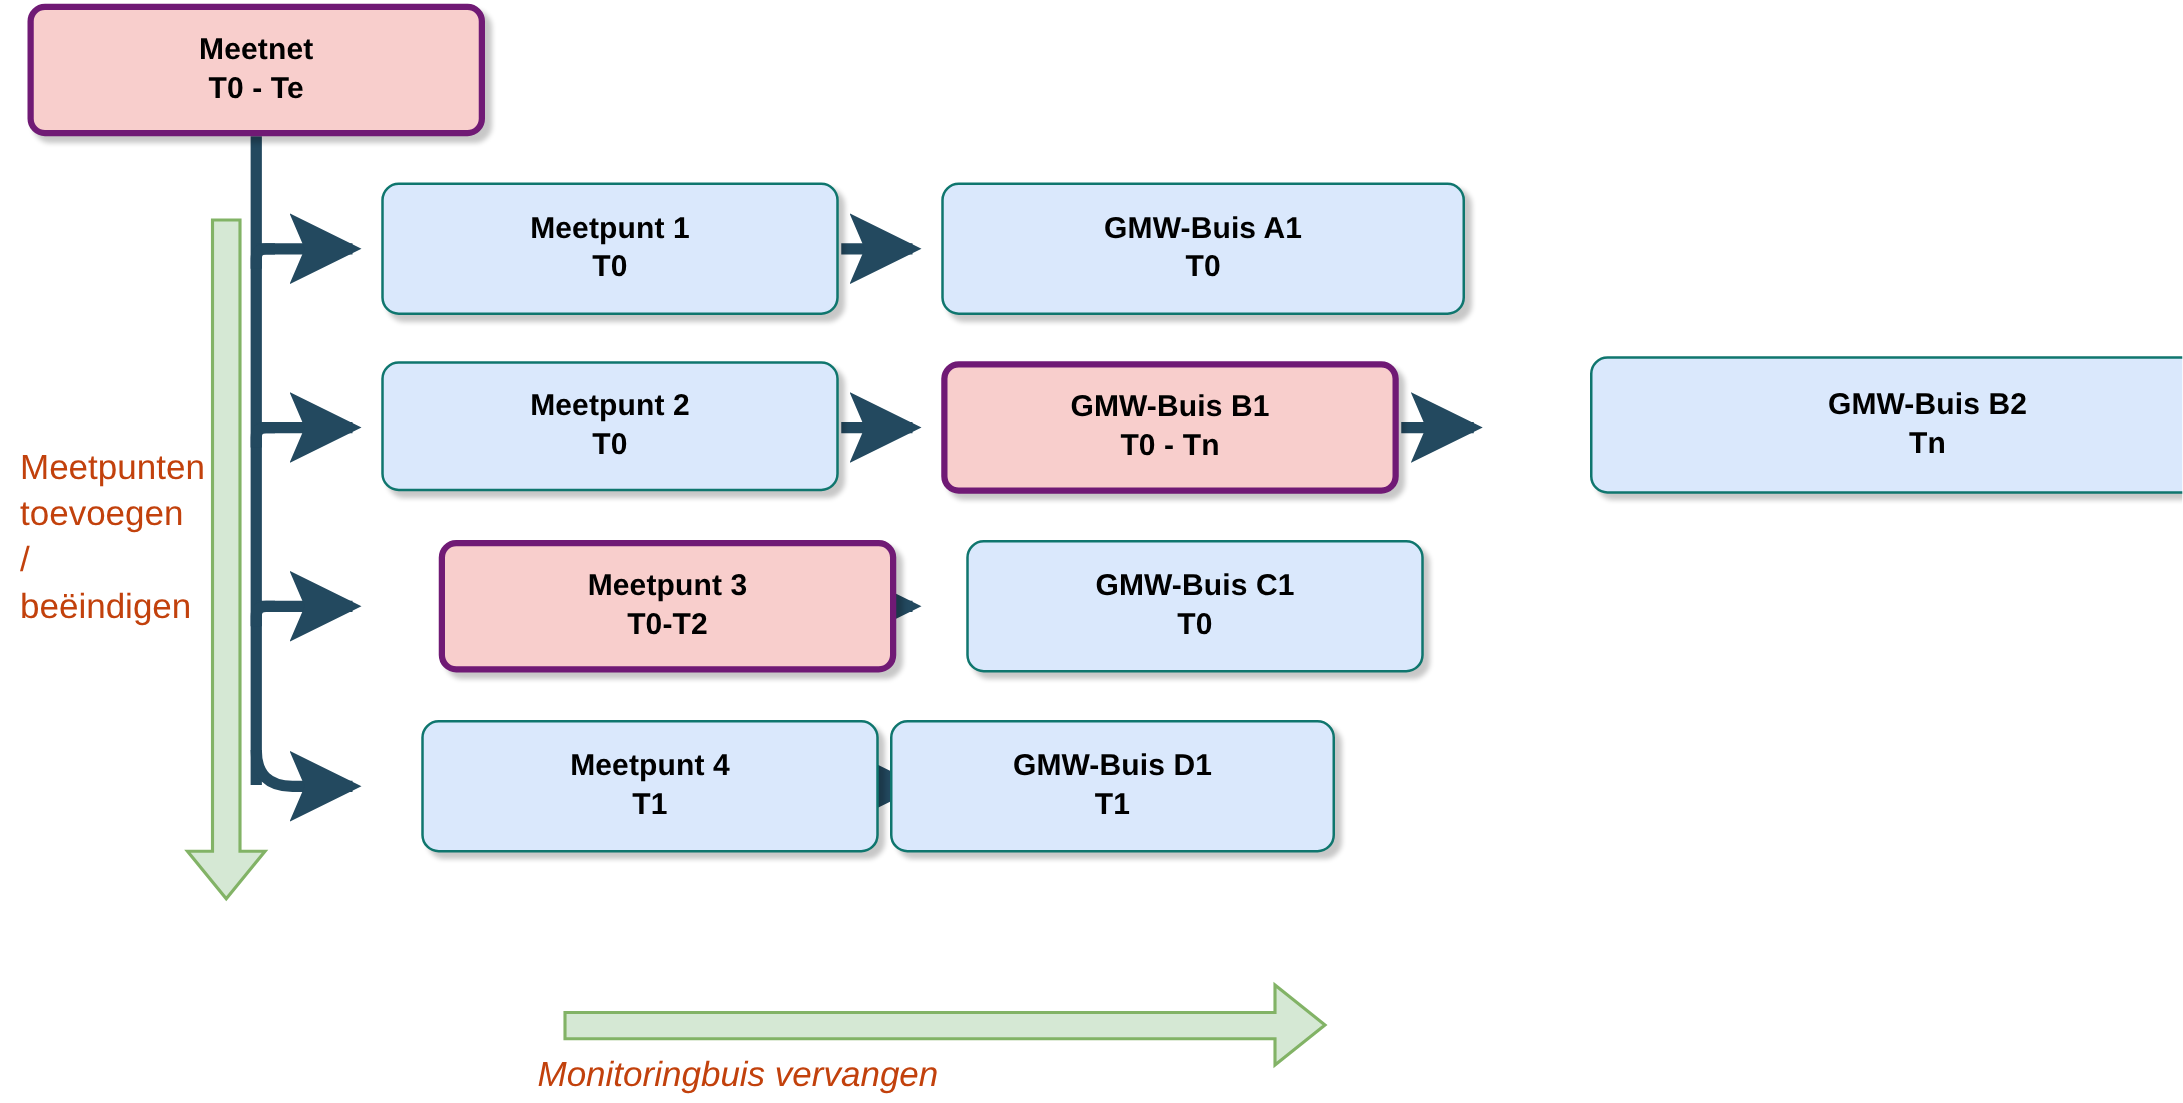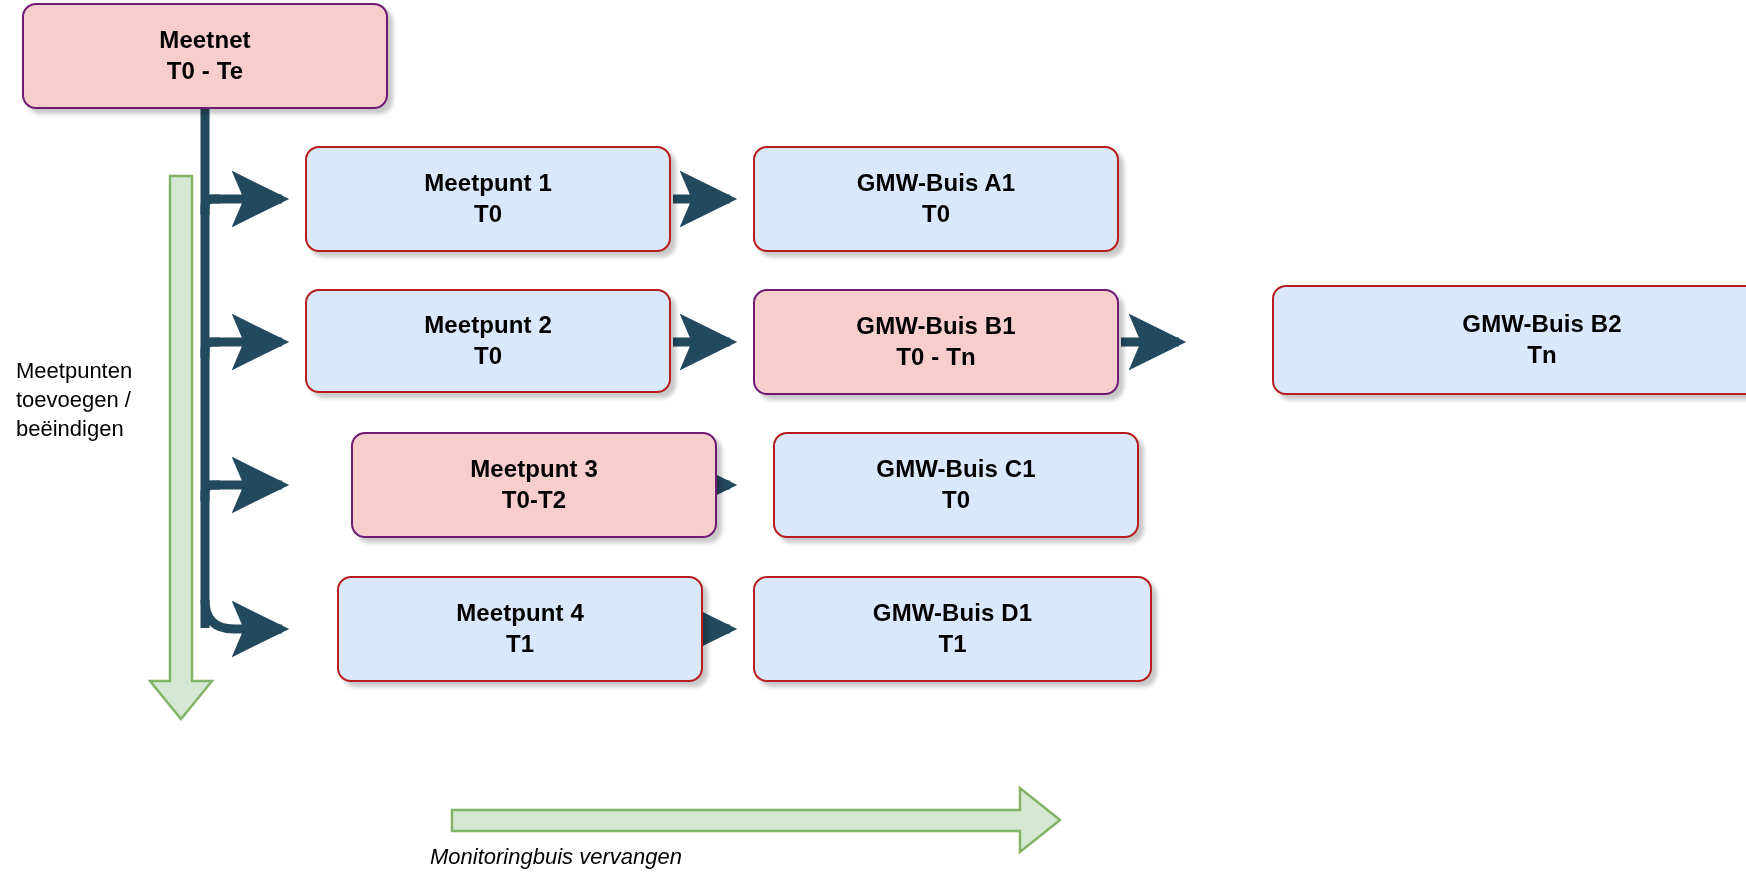--- a/index.html
+++ b/index.html
@@ -31,41 +31,41 @@
     text-align: center;
     font-weight: bold;
     font-size: 24px;
     line-height: 1.28;
     letter-spacing: 0.1px;
     box-shadow: 5px 5px 4px rgba(0,0,0,0.22);
   }
   .node .l1, .node .l2 { display: block; white-space: nowrap; }
   .node.blue {
     background: #dae8fc;
-    border: 2px solid #b91c1c;
+    border: 2px solid #0f766e;
   }
   .node.pink {
     background: #f8cecc;
-    border: 2px solid #701a75;
+    border: 5px solid #701a75;
   }
   
   #wires {
     position: absolute;
     left: 0; top: 0;
     width: 1746px;
     height: 882px;
     pointer-events: none;
   }
   
   .caption {
     position: absolute;
-    font-size: 22px;
+    font-size: 28px;
     font-weight: normal;
     line-height: 1.32;
-    color: #000000;
+    color: #c2410c;
     white-space: pre-line;
   }
   #side-caption { left: 16px; top: 356px; width: 140px; text-align: left; }
   #bottom-caption {
     left: 430px; top: 842px; width: 660px; text-align: left;
     white-space: nowrap;
     font-style: italic;
   }
 </style>
 </head>
@@ -138,21 +138,21 @@
   <div class="node pink" id="node-meetnet" style="left:22px; top:3px; width:366px; height:106px;">
     <span class="l1">Meetnet</span>
     <span class="l2">T0 - Te</span>
   </div>
 
   <div class="node blue" id="node-meetpunt-1" style="left:305px; top:146px; width:366px; height:106px;">
     <span class="l1">Meetpunt 1</span>
     <span class="l2">T0</span>
   </div>
 
-  <div class="node blue" id="node-gmw-buis-a1" style="left:753px; top:146px; width:366px; height:106px;">
+  <div class="node blue" id="node-gmw-buis-a1" style="left:753px; top:146px; width:419px; height:106px;">
     <span class="l1">GMW-Buis A1</span>
     <span class="l2">T0</span>
   </div>
 
   <div class="node blue" id="node-meetpunt-2" style="left:305px; top:289px; width:366px; height:104px;">
     <span class="l1">Meetpunt 2</span>
     <span class="l2">T0</span>
   </div>
 
   <div class="node pink" id="node-gmw-buis-b1" style="left:753px; top:289px; width:366px; height:106px;text-align:center;">
@@ -173,21 +173,21 @@
   <div class="node blue" id="node-gmw-buis-c1" style="left:753px; top:432px; width:366px; height:106px;margin-left:20px;">
     <span class="l1">GMW-Buis C1</span>
     <span class="l2">T0</span>
   </div>
 
   <div class="node blue" id="node-meetpunt-4" style="left:305px; top:576px; width:366px; height:106px;margin-left:32px;">
     <span class="l1">Meetpunt 4</span>
     <span class="l2">T1</span>
   </div>
 
-  <div class="node blue" id="node-gmw-buis-d1" style="left:753px; top:576px; width:399px; height:106px;text-align:right;">
+  <div class="node blue" id="node-gmw-buis-d1" style="left:712px; top:576px; width:356px; height:106px;text-align:right;">
     <span class="l1">GMW-Buis D1</span>
     <span class="l2">T1</span>
   </div>
 
   <div class="caption" id="side-caption">Meetpunten
 toevoegen /
 beëindigen</div>
 
   <div class="caption" id="bottom-caption">Monitoringbuis vervangen</div>
 

